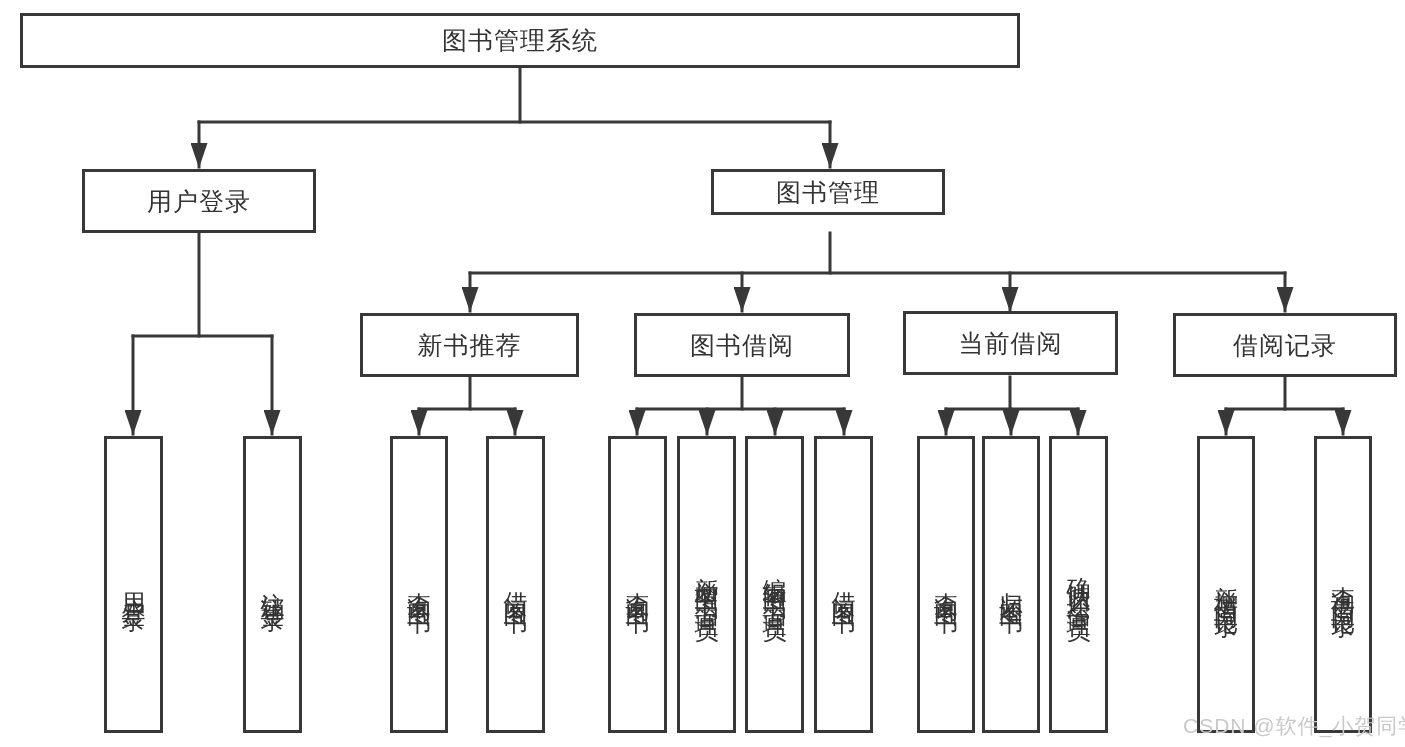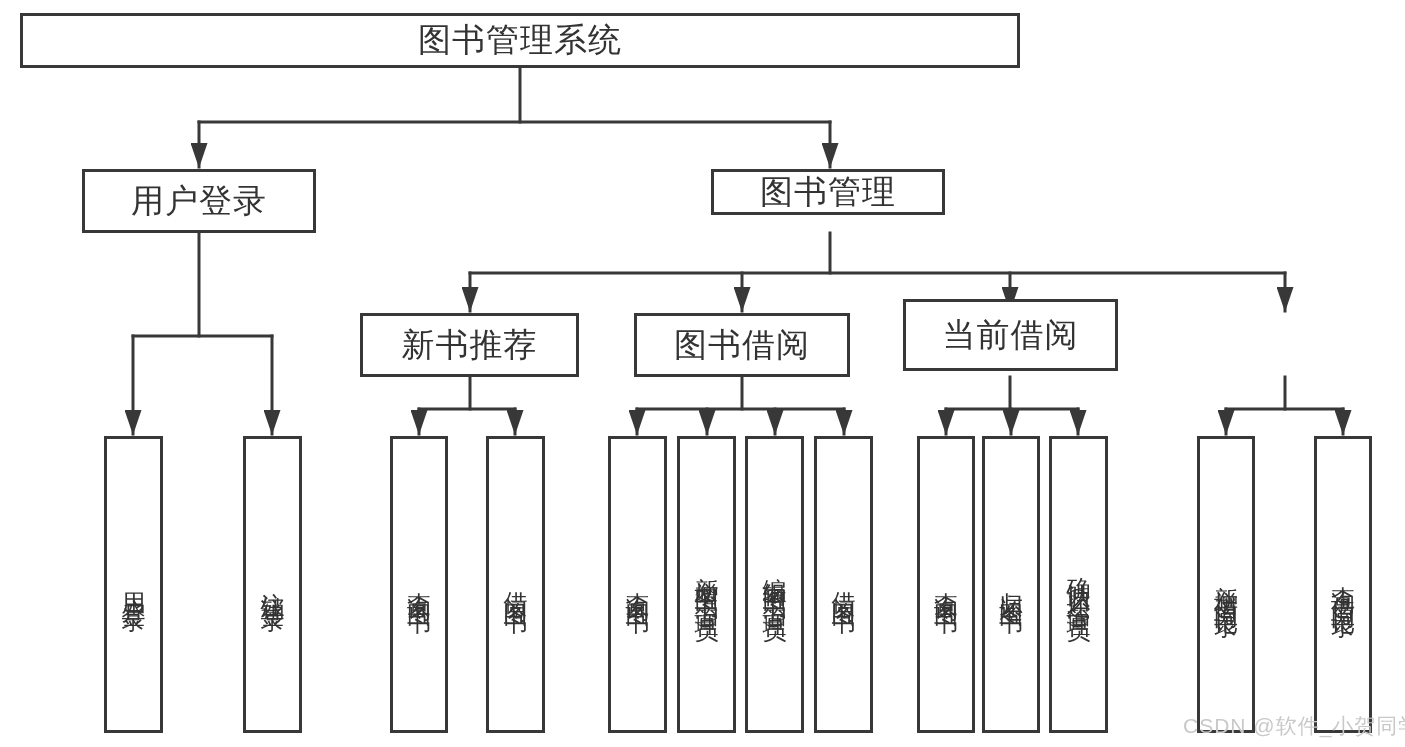--- a/index.html
+++ b/index.html
@@ -20,21 +20,21 @@
     position: absolute;
     box-sizing: border-box;
     background: #ffffff;
     border: 3px solid #383838;
     color: #333333;
     display: flex;
     align-items: center;
     justify-content: center;
     text-align: center;
   }
-  .node.h { font-size: 33px; letter-spacing: 1px; }
+  .node.h { font-size: 25px; letter-spacing: 1px; }
   .node.v span {
     writing-mode: vertical-rl;
     text-orientation: mixed;
     font-size: 24px;
     letter-spacing: 6px;
     line-height: 1;
   }
   .watermark {
     position: absolute;
     left: 1183px;
@@ -111,22 +111,25 @@
   <div class="node h" style="left:711px;top:169px;width:234px;height:46px">
     <span>图书管理</span>
   </div>
 
   <div class="node h" style="left:634px;top:313px;width:216px;height:64px">
     <span>图书借阅</span>
   </div>
   <div class="node h" style="left:360px;top:313px;width:219px;height:64px">
     <span>新书推荐</span>
   </div>
-  <div class="node h" style="left:903px;top:299px;width:215px;height:72px">
+  <div class="node h" style="left:903px;top:311px;width:215px;height:64px">
     <span>当前借阅</span>
+  </div>
+  <div class="node h" style="left:1173px;top:313px;width:224px;height:64px">
+    <span>借阅记录</span>
   </div>
 
   <div class="node v" style="left:104px;top:436px;width:59px;height:297px">
     <span>用户登录</span>
   </div>
   <div class="node v" style="left:243px;top:436px;width:59px;height:297px">
     <span>注销登录</span>
   </div>
 
   <div class="node v" style="left:390px;top:436px;width:58px;height:297px">

